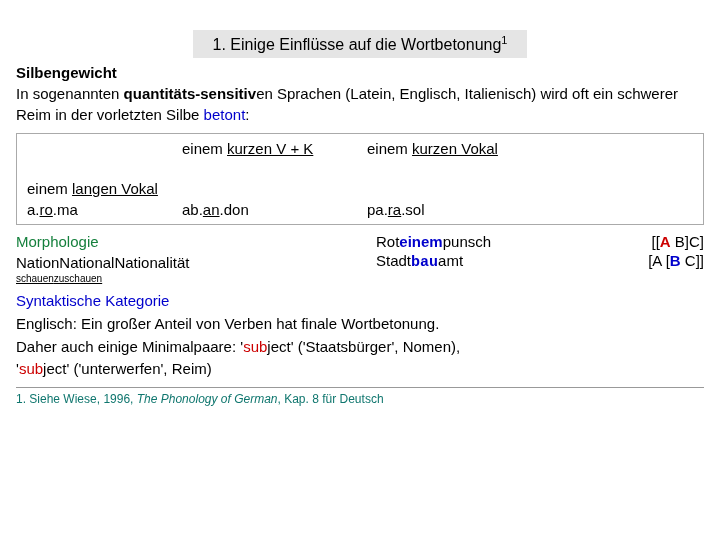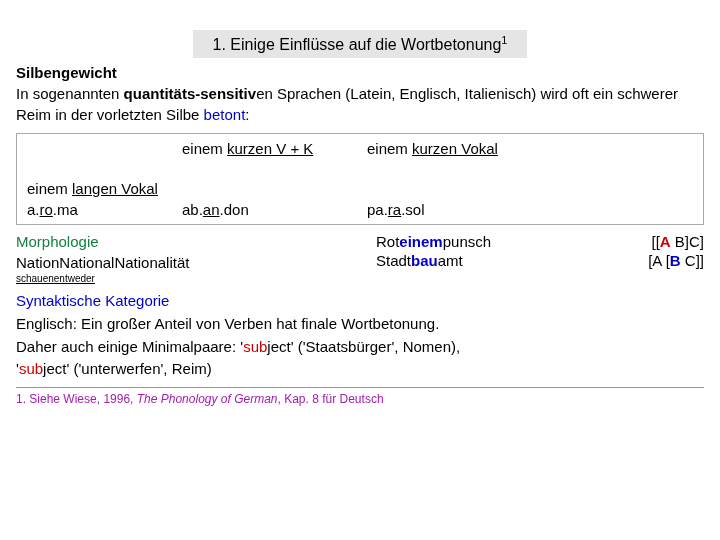--- a/index.html
+++ b/index.html
@@ -46,40 +46,40 @@
 
   <div style="width:360px;">
     <div style="color:#15803d; font-size:15px; margin-bottom:4px;">Morphologie</div>
     <div style="display:flex; font-size:15px; margin-bottom:2px;">
       <span>Nation</span>
       <span>National</span>
       <span>Nationalität</span>
     </div>
     <div style="display:flex; font-size:10px;text-decoration:underline;">
       <span>schauen</span>
-      <span>entweder</span>
+      <span>zuschauen</span>
     </div>
   </div>
 
   <div style="flex:1;">
     <div style="display:flex; justify-content:space-between; font-size:15px; margin-bottom:2px;">
       <span>Rot<span style="color:#0000cc; font-weight:bold;">einem</span>punsch</span>
       <span>[[<span style="color:#cc0000; font-weight:bold;">A</span> B]C]</span>
     </div>
     <div style="display:flex; justify-content:space-between; font-size:15px;">
-      <span>Stadt<span style="color:#0000cc; font-weight:bold;">bau</span>amt</span>
+      <span>Stadt<span style="color:#0000cc; font-weight:bold;font-family:Liberation Mono, monospace;">bau</span>amt</span>
       <span>[A [<span style="color:#0000cc; font-weight:bold;">B</span> C]]</span>
     </div>
   </div>
 </div>
 
 <div style="margin-bottom:6px;">
   <div style="color:#0000cc; font-size:15px; margin-bottom:4px;">Syntaktische Kategorie</div>
   <div style="font-size:15px; line-height:1.5;">
     <span>Englisch: Ein großer Anteil von Verben hat finale Wortbetonung.</span><br>
     <span>Daher auch einige Minimalpaare: '</span><span style="color:#cc0000;">sub</span><span>ject' ('Staatsbürger', Nomen),</span><br>
     '<span style="color:#cc0000;">sub</span><span>ject' ('unterwerfen', Reim)</span>
   </div>
 </div>
 
-<div style="font-size:12px; color:#a21caf; border-top:1px solid #999; padding-top:4px; margin-top:6px;">
+<div style="font-size:12px; color:#0f766e; border-top:1px solid #999; padding-top:4px; margin-top:6px;">
   1. Siehe Wiese, 1996, <span style="font-style:italic;">The Phonology of German</span>, Kap. 8 für Deutsch
 </div>
 
 </body></html>

